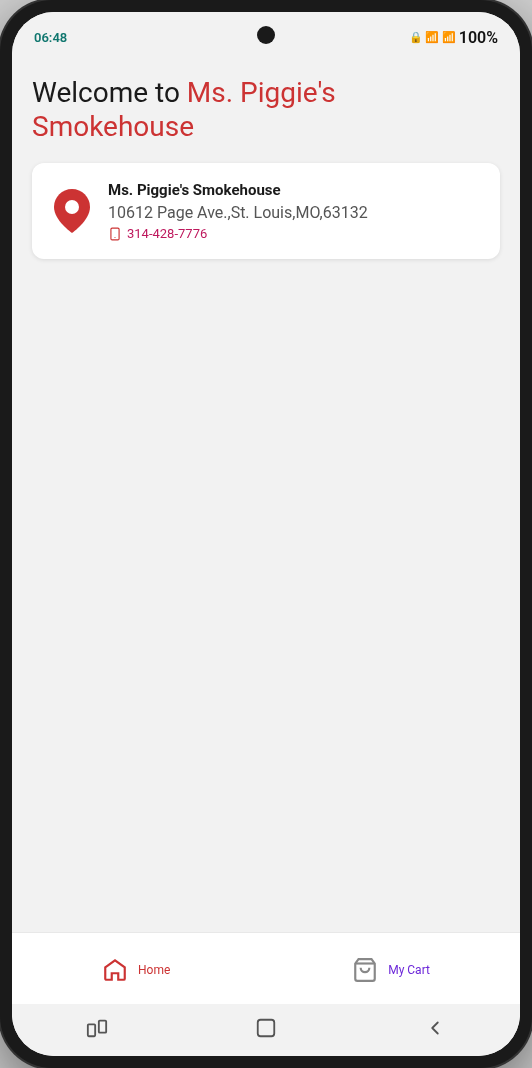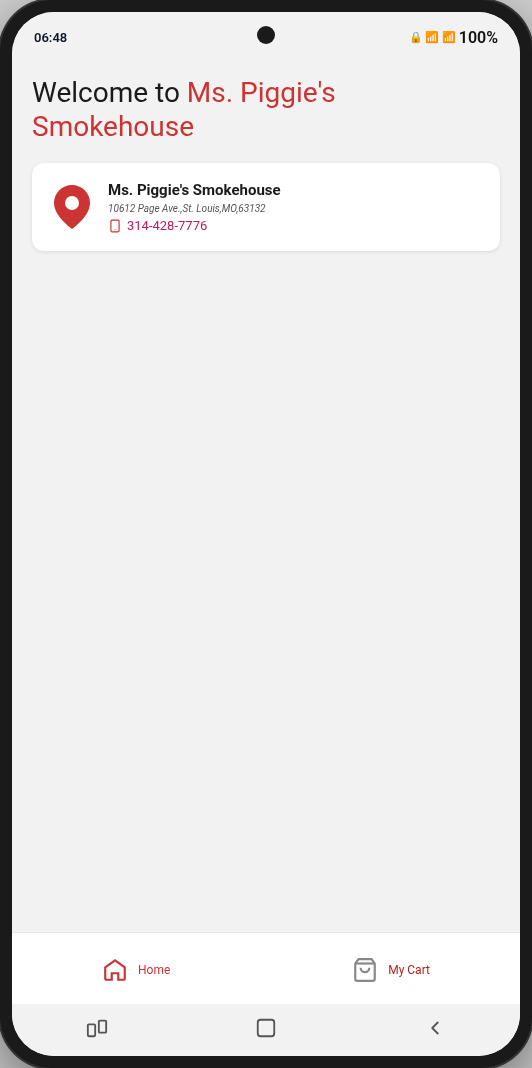--- a/index.html
+++ b/index.html
@@ -57,21 +57,21 @@
       justify-content: space-between;
       align-items: center;
       padding: 10px 22px 4px 22px;
       height: 44px;
       flex-shrink: 0;
     }
 
     .status-time {
       font-size: 13px;
       font-weight: 600;
-      color: #0f172a;
+      color: #0f766e;
     }
 
     .status-right {
       display: flex;
       align-items: center;
       gap: 3px;
       font-size: 11px;
       color: #111;
     }
 
@@ -133,23 +133,22 @@
       gap: 4px;
     }
 
     .location-name {
       font-size: 15px;
       font-weight: 700;
       color: #1a1a1a;
     }
 
     .location-address {
-      font-size: 10px;
+      font-size: 16px;
       color: #555;
-      font-style: italic;
     }
 
     .location-phone {
       font-size: 13px;
       color: #be185d;
       display: flex;
       align-items: center;
       gap: 5px;
     }
 
@@ -187,21 +186,21 @@
     }
 
     .nav-item.active .nav-icon svg path,
     .nav-item.active .nav-icon svg rect,
     .nav-item.active .nav-icon svg circle {
       stroke: #cc3333;
     }
 
     .nav-label {
       font-size: 12px;
-      color: #b91c1c;
+      color: #6d28d9;
     }
 
     .nav-label.active-label {
       color: #cc3333;
     }
 
     
     .android-nav {
       background: #f2f2f2;
       display: flex;

